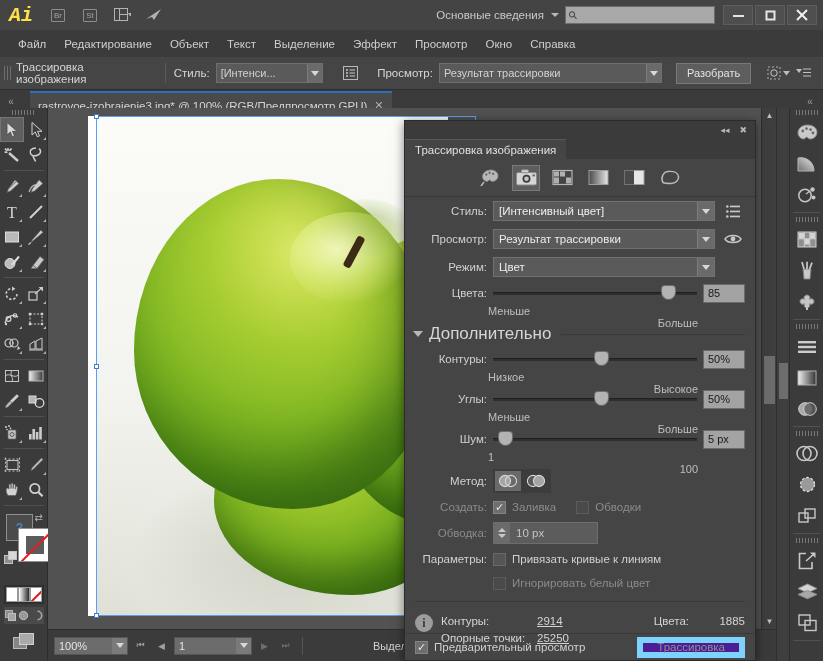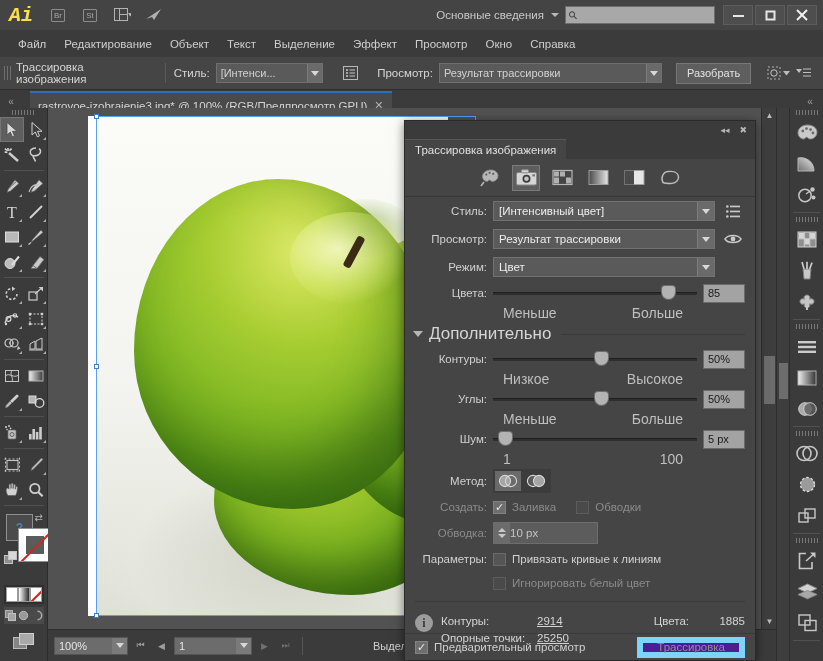--- a/index.html
+++ b/index.html
@@ -280,21 +280,21 @@
   .sl-track { flex:1; position:relative; height:16px; }
   .sl-line { position:absolute; left:0; right:0; top:7px; height:3px; background:#2e2e2e; border-top:1px solid #1f1f1f; }
   .sl-knob {
     position:absolute; top:1px; width:13px; height:13px; background:#b3b3b3;
     border-radius:3px 3px 50% 50%; box-shadow:0 0 0 1px #6e6e6e;
   }
   .sl-val {
     width:42px; height:19px; background:#a3a3a3; border:1px solid #6b6b6b;
     color:#1a1a1a; font-size:11px; display:flex;align-items:center; padding-left:4px;
   }
-  .minmax-row { display:flex; padding:0 18px; height:16px; font-size:14px; color:#bfbfbf; }
+  .minmax-row { display:flex; padding:0 3px; height:16px; font-size:11px; color:#bfbfbf;flex-direction:column; }
   .mm-l { margin-left:80px; }
   .mm-r { margin-left:auto; margin-right:54px; }
   .adv-row {
     display:flex; align-items:center; gap:6px; padding:4px 10px 0 8px; height:22px;
   }
   .adv-tri { width:0;height:0;border-left:5px solid transparent;border-right:5px solid transparent;border-top:6px solid #b6b6b6;}
   .adv-line { flex:1; height:1px; background:#3a3a3a; margin-left:4px;}
   .method-row { display:flex; align-items:center; padding:2px 10px; height:28px; gap:6px; }
   .method-group { display:flex; background:#3c3c3c; padding:2px; gap:2px; }
   .method-btn { width:26px;height:20px; display:flex;align-items:center;justify-content:center;color:#c9c9c9; }
@@ -1147,21 +1147,21 @@
       <span class="chk-lab dim">Обводки</span>
     </div>
 
     <div class="chk-row" style="height:28px;">
       <div class="tp-lab dim">Обводка:</div>
       <div class="stroke-field">
         <span class="stepper">
           <i class="st-up"></i>
             <i class="st-dn"></i>
         </span>
-        <span style="padding-left:0;">10 px</span>
+        <span style="padding-left:6px;">10 px</span>
       </div>
     </div>
 
     <div class="chk-row">
       <div class="tp-lab">Параметры:</div>
       <div class="chkbox off"></div>
       <span class="chk-lab">Привязать кривые к линиям</span>
     </div>
     <div class="chk-row">
       <div class="t p-lab" style="width:72px;"></div>

